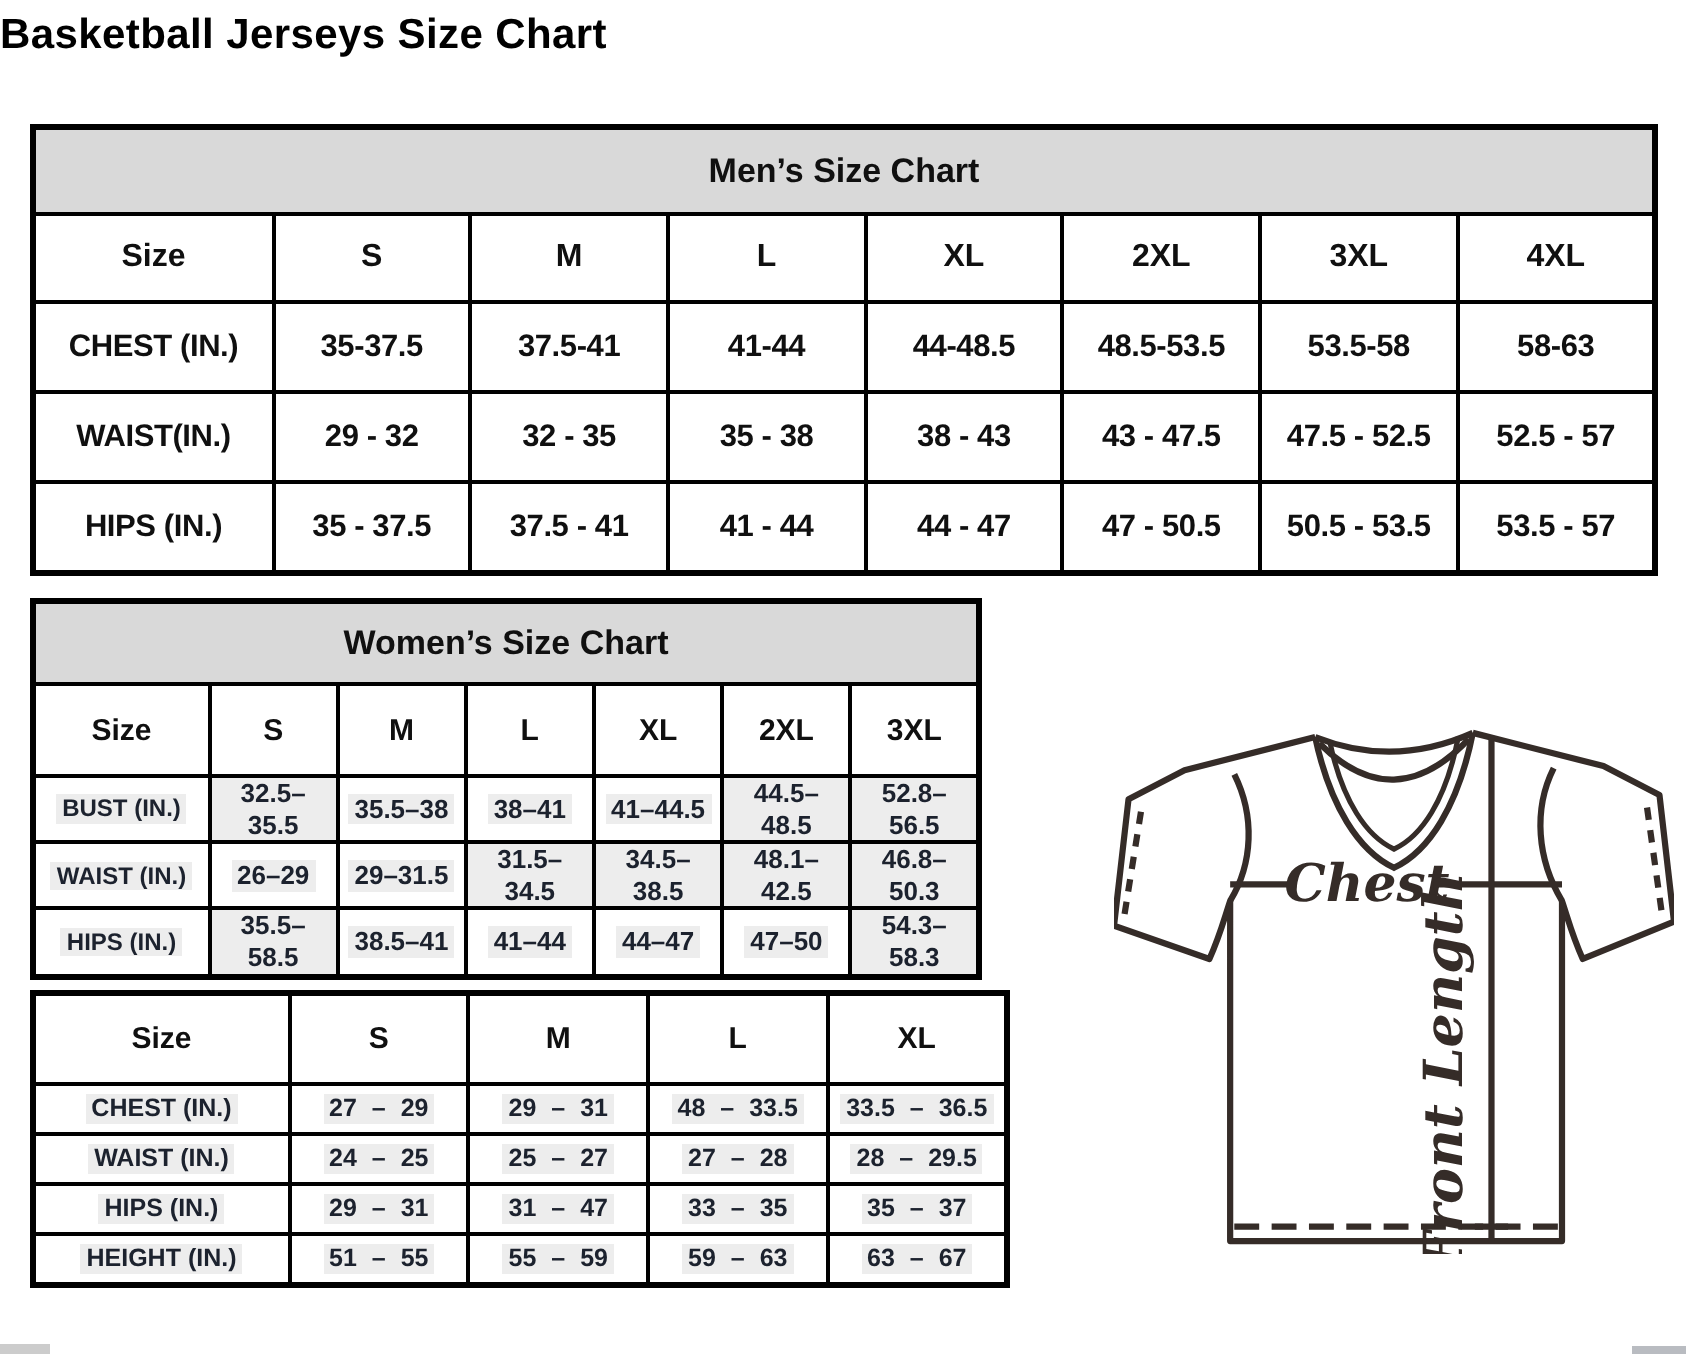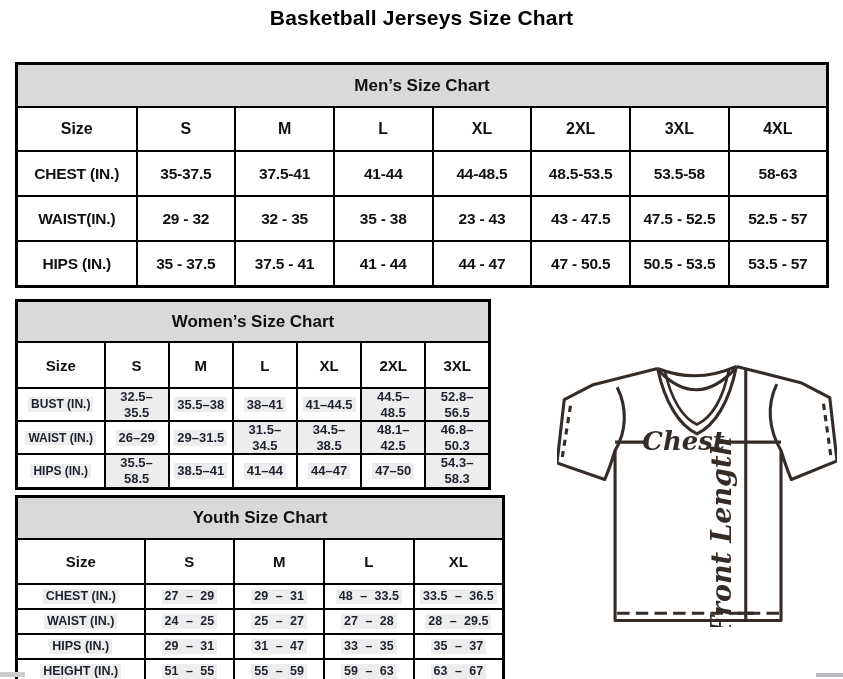--- a/index.html
+++ b/index.html
@@ -2,21 +2,21 @@
 <html><head>
 <meta charset="utf-8">
 <style>
   html,body{margin:0;padding:0;}
   body{
     width:843px;height:679px;position:relative;background:#ffffff;
     font-family:"Liberation Sans",sans-serif;color:#111;overflow:hidden;
   }
   .title{
     position:absolute;top:6px;left:0;width:100%;margin:0;
-    text-align:center;font-size:21px;font-weight:bold;color:#000;
+    text-align:left;font-size:21px;font-weight:bold;color:#000;
     letter-spacing:.2px;
   }
   table.tbl{
     position:absolute;border-collapse:collapse;table-layout:fixed;
     background:#fff;border:3px solid #000;
   }
   .tbl th,.tbl td{
     border:2px solid #000;text-align:center;vertical-align:middle;
     font-weight:bold;padding:0;color:#101010;
   }
@@ -88,21 +88,21 @@
     <td>44-48.5</td>
     <td>48.5-53.5</td>
     <td>53.5-58</td>
     <td>58-63</td>
   </tr>
   <tr class="datarow">
     <th>WAIST(IN.)</th>
     <td>29 - 32</td>
     <td>32 - 35</td>
     <td>35 - 38</td>
-    <td>23 - 43</td>
+    <td>38 - 43</td>
     <td>43 - 47.5</td>
     <td>47.5 - 52.5</td>
     <td>52.5 - 57</td>
   </tr>
   <tr class="datarow">
     <th>HIPS (IN.)</th>
     <td>35 - 37.5</td>
     <td>37.5 - 41</td>
     <td>41 - 44</td>
     <td>44 - 47</td>
@@ -168,23 +168,20 @@
 
 <table class="tbl youth">
   <colgroup>
       <col style="width:128px">
       <col>
       <col>
       <col>
       <col>
     </colgroup>
   <tbody>
-      <tr>
-    <th class="band" colspan="5">Youth Size Chart</th>
-  </tr>
   <tr class="hdr">
     <th>Size</th>
     <th>S</th>
     <th>M</th>
     <th>L</th>
     <th>XL</th>
   </tr>
   <tr class="datarow">
     <th><span class="hl">CHEST (IN.)</span></th>
     <td><span class="hl">27 – 29</span></td>

